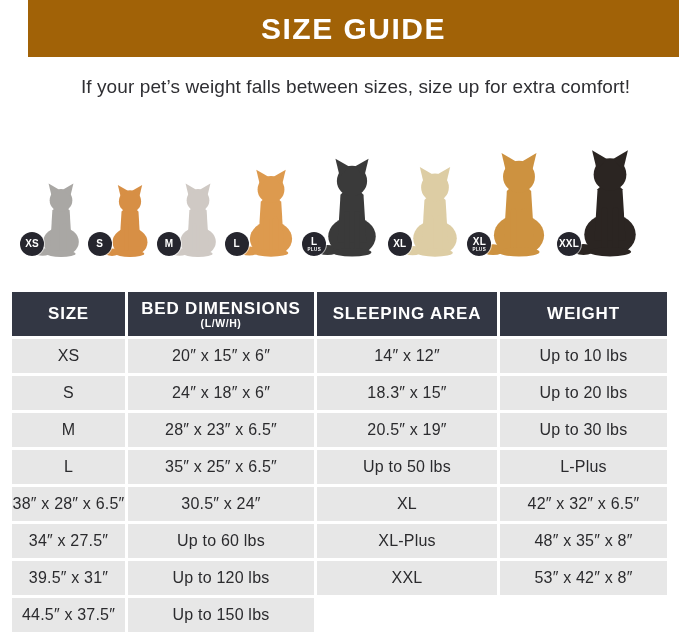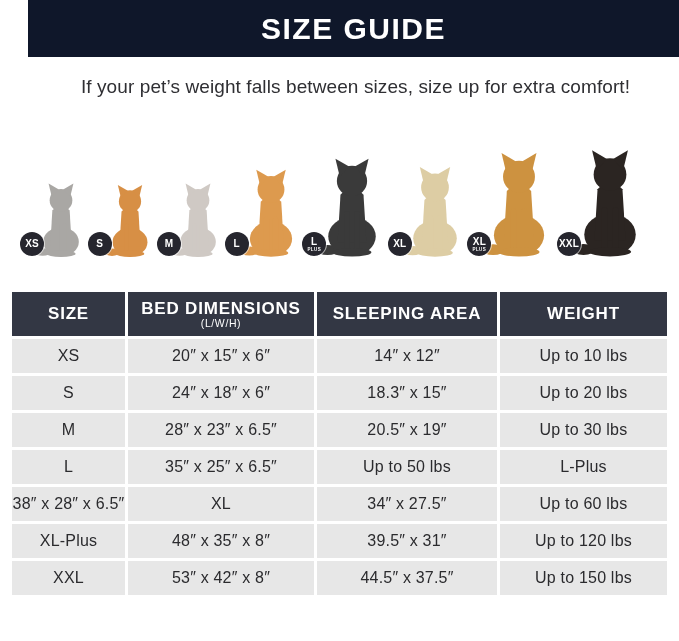--- a/index.html
+++ b/index.html
@@ -7,21 +7,21 @@
   body {
     width: 679px; height: 641px;
     font-family: "Liberation Sans", sans-serif;
     overflow: hidden;
     position: relative;
   }
 
   
   .banner {
     height: 57px;
-    background: #0f172a;
+    background: #a16207;
     display: flex; align-items: center; justify-content: center; margin-left: 28px;
   }
   .banner-title {
     color: #ffffff;
     font-size: 30px;
     font-weight: bold;
     letter-spacing: 1.5px;
   }
 
   
@@ -98,21 +98,21 @@
     color: #ffffff;
   }
   .th-label {
     font-size: 17px;
     font-weight: bold;
     letter-spacing: 0.8px;
     line-height: 18px;
   }
   .th-sub {
     font-size: 10.5px;
-    font-weight: normal;
+    font-weight: bold;
     letter-spacing: 0.6px;
     line-height: 11px;
   }
   .th-sub:empty { display: none; }
   .td {
     background: #e7e7e7;
     height: 34px;
     display: flex; align-items: center; justify-content: center;
     font-size: 16px;
     color: #2b2b2e;
@@ -261,22 +261,24 @@
   <div class="td">28″ x 23″ x 6.5″</div>
   <div class="td">20.5″ x 19″</div>
   <div class="td">Up to 30 lbs</div>
 
   <div class="td">L</div>
   <div class="td">35″ x 25″ x 6.5″</div>
   <div class="td">Up to 50 lbs</div>
 
   <div class="td">L-Plus</div>
   <div class="td">38″ x 28″ x 6.5″</div>
+  <div class="td">30.5″ x 24″</div>
 
   <div class="td">XL</div>
+  <div class="td">42″ x 32″ x 6.5″</div>
   <div class="td">34″ x 27.5″</div>
   <div class="td">Up to 60 lbs</div>
 
   <div class="td">XL-Plus</div>
   <div class="td">48″ x 35″ x 8″</div>
   <div class="td">39.5″ x 31″</div>
   <div class="td">Up to 120 lbs</div>
 
   <div class="td">XXL</div>
   <div class="td">53″ x 42″ x 8″</div>

